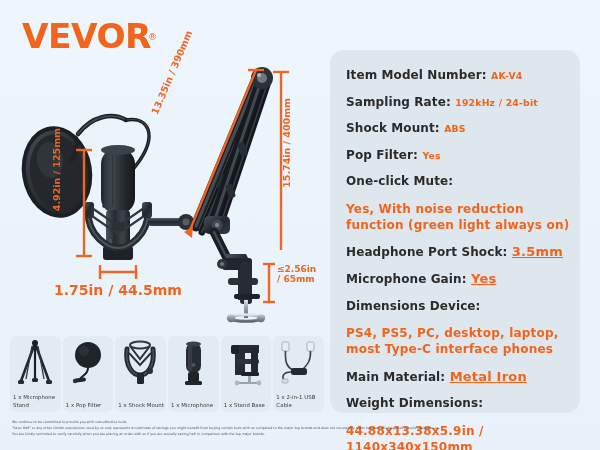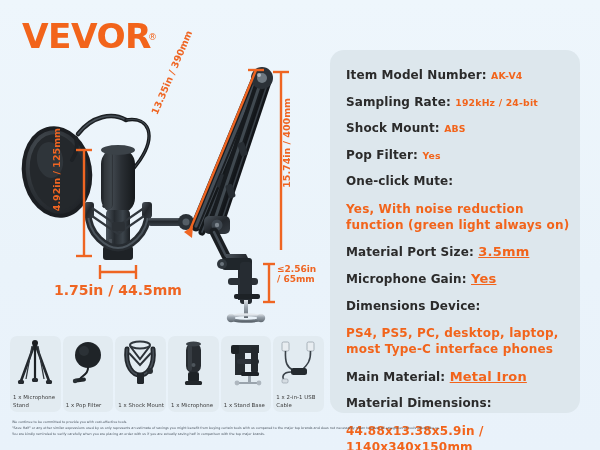--- a/index.html
+++ b/index.html
@@ -358,41 +358,41 @@
         <span class="spec-value">Yes</span>
       </div>
 
 
       <div class="spec-row block">
         <span class="spec-label">One-click Mute:</span>
         <span class="spec-value block">Yes, With noise reduction function (green light always on)</span>
       </div>
 
       <div class="spec-row">
-        <span class="spec-label">Material Port Size:</span>
+        <span class="spec-label">Headphone Port Shock:</span>
         <span class="spec-value small">3.5mm</span>
       </div>
 
       <div class="spec-row">
         <span class="spec-label">Microphone Gain:</span>
         <span class="spec-value small">Yes</span>
       </div>
 
       <div class="spec-row block">
         <span class="spec-label">Dimensions Device:</span>
         <span class="spec-value block">PS4, PS5, PC, desktop, laptop, most Type-C interface phones</span>
       </div>
 
       <div class="spec-row">
         <span class="spec-label">Main Material:</span>
         <span class="spec-value small">Metal Iron</span>
       </div>
 
       <div class="spec-row block">
-        <span class="spec-label">Material Dimensions:</span>
+        <span class="spec-label">Weight Dimensions:</span>
         <span class="spec-value block">44.88x13.38x5.9in / 1140x340x150mm</span>
       </div>
 
     </div>
   </div>
 
   <div id="accessories">
 
     <div class="acc-card">
       <svg class="acc-art" viewBox="0 0 51 48">

